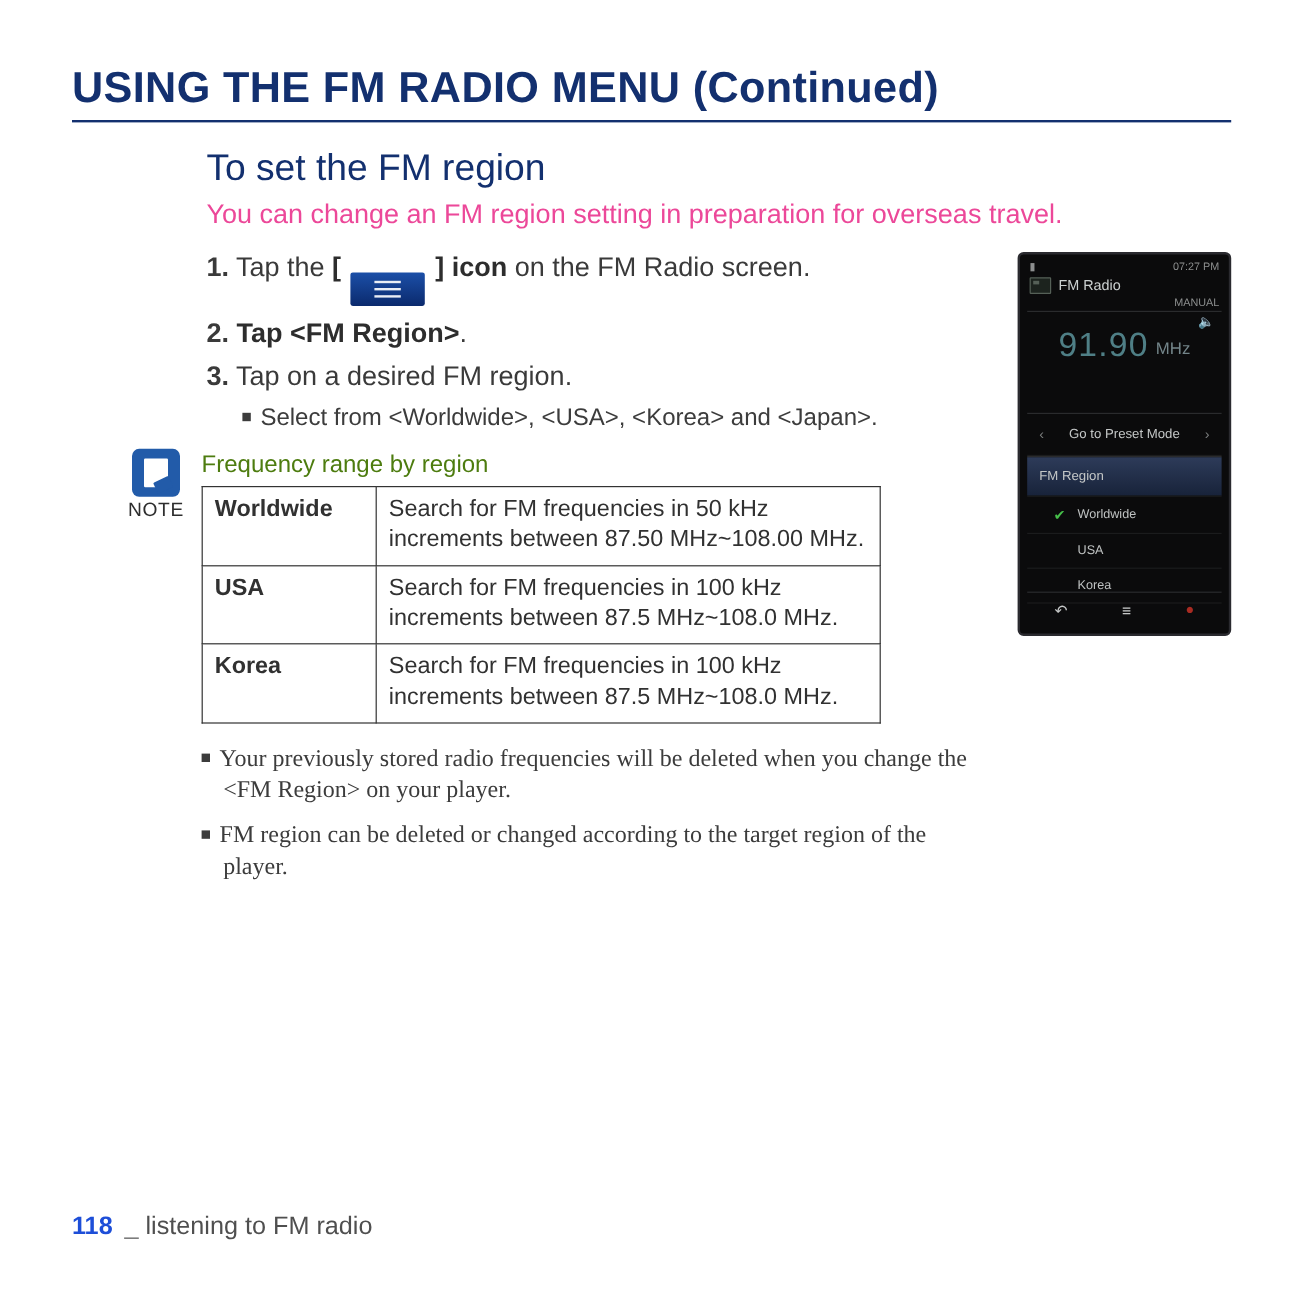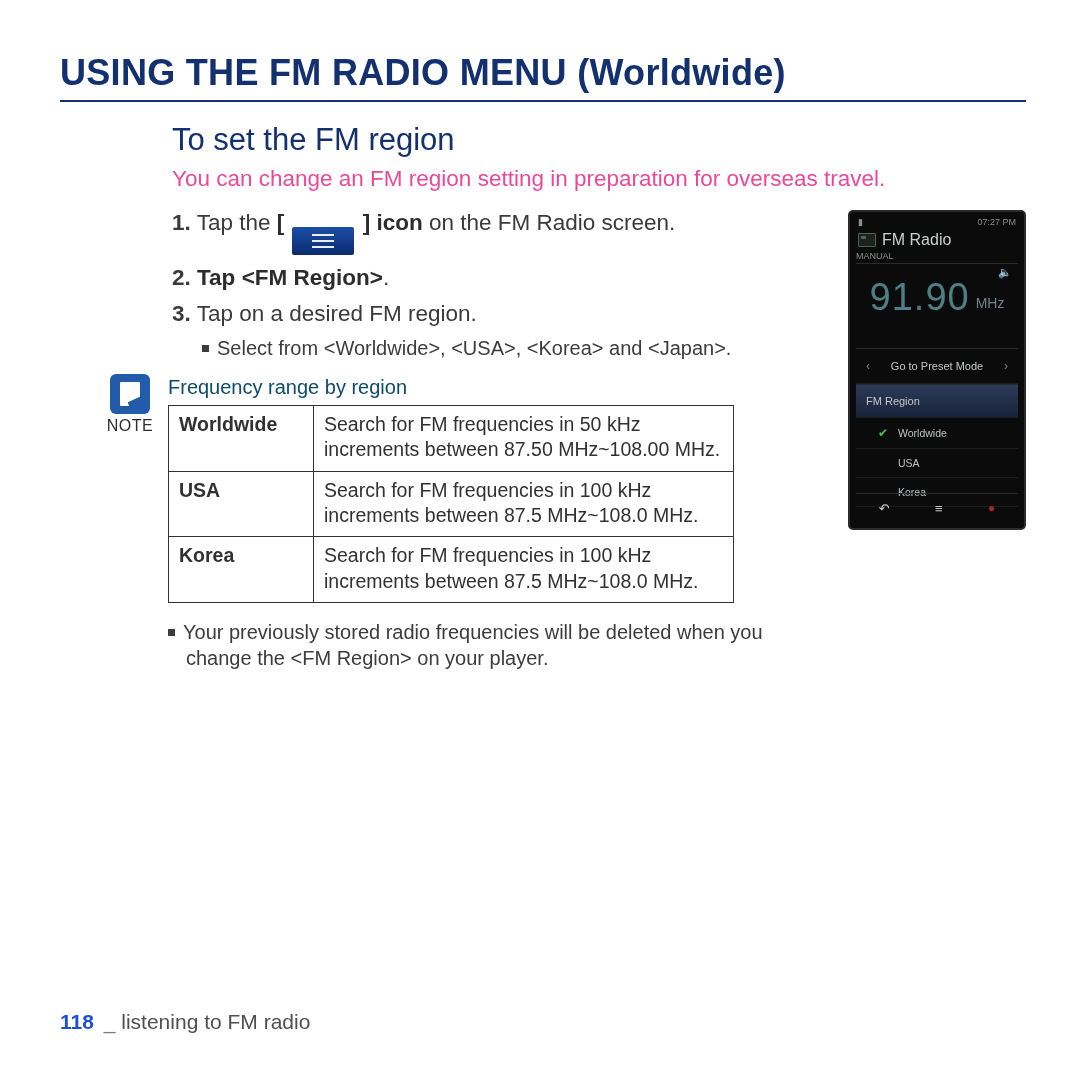--- a/index.html
+++ b/index.html
@@ -143,21 +143,21 @@
   }
   .note-badge .label {
     font-size: 16px;
     color: #2e2e2e;
     margin-top: 3px;
     letter-spacing: 0.5px;
   }
   .note-content { flex: 1; }
   .note-leader {
     font-size: 20px;
-    color: #0c4a6e;
+    color: #4d7c0f;
     margin: 2px 0 6px 0;
   }
   table.freq-table {
     border-collapse: collapse;
     width: 566px;
     font-size: 19.5px;
   }
   table.freq-table td {
     border: 1px solid #333;
     padding: 6px 10px 8px 10px;
@@ -166,20 +166,21 @@
   }
   table.freq-table td.region {
     font-weight: bold;
     width: 124px;
     white-space: nowrap;
   }
   .bullets {
     list-style: none;
     padding: 0;
     margin: 16px 0 0 0;
+    font-family: Liberation Serif, serif;
   }
   .bullets li {
     font-size: 20px;
     color: #3c3c3c;
     margin-bottom: 12px;
     line-height: 1.3;
     padding-left: 18px;
     text-indent: -18px;
   }
 
@@ -203,57 +204,58 @@
     align-items: center;
     font-size: 9px;
     color: #8d8f8f;
     padding: 0 2px 4px 2px;
   }
   .dev-title {
     display: flex;
     align-items: center;
     gap: 6px;
     color: #cbd0d0;
-    font-size: 16px;
+    font-size: 12px;
     padding: 0 0 2px 2px;
   }
   .dev-title .radio-ico {
     width: 16px;
     height: 12px;
     border: 1px solid #556057;
     border-radius: 1px;
     background: #1c231e;
     position: relative;
   }
   .dev-title .radio-ico::after {
     content: "";
     position: absolute;
     left: 2px;
     top: 2px;
     width: 5px;
     height: 3px;
     background: #556057;
   }
   .dev-right-lbl {
+    text-align: right;
     font-size: 9px;
     color: #8d8f8f;
     padding: 0 2px 2px 0;
   }
   .dev-freq-area {
     height: 72px;
     border-top: 1px solid #2a2b2d;
     display: flex;
     align-items: baseline;
     justify-content: center;
     gap: 6px;
     padding-top: 12px;
     position: relative;
   }
   .dev-freq {
-    font-size: 38px;
+    font-size: 28px;
     font-weight: 400;
     letter-spacing: 1px;
   }
   .dev-mhz {
     font-size: 14px;
     color: #73858a;
     position: relative;
     top: -2px;
   }
   .dev-speaker {
@@ -313,21 +315,21 @@
     font-size: 21px;
     color: #4f4f4f;
   }
   .footer .pg { font-weight: bold; color: #1d4ed8; margin-right: 4px; }
   .footer .us { color: #7c7c7c; }
 </style>
 </head>
 <body>
 
 <div class="page">
-  <h1 class="page-heading">USING THE FM RADIO MENU (Worldwide)</h1>
+  <h1 class="page-heading">USING THE FM RADIO MENU (Continued)</h1>
   <hr class="heading-rule">
 
   <h2 class="subheading">To set the FM region</h2>
   <p class="intro">You can change an FM region setting in preparation for overseas travel.</p>
 
   <div class="two-col">
     <div class="text-col">
       <ol class="steps">
         <li>
           <span class="num">1.</span>
@@ -374,20 +376,21 @@
               <td>Search for FM frequencies in 100 kHz increments between 87.5 MHz~108.0 MHz.</td>
             </tr>
             <tr>
               <td class="region">Korea</td>
               <td>Search for FM frequencies in 100 kHz increments between 87.5 MHz~108.0 MHz.</td>
             </tr>
           </tbody>
             </table>
           <ul class="bullets">
             <li><span class="sq"></span><span>Your previously stored radio frequencies will be deleted when you change the &lt;FM Region&gt; on your player.</span></li>
+            <li><span class="sq"></span><span>FM region can be deleted or changed according to the target region of the player.</span></li>
           </ul>
         </div>
       </div>
     </div>
 
     <div class="device-col">
       <div class="device">
         <div class="dev-topbar">
           <span>▮</span>
           <span>07:27 PM</span>

